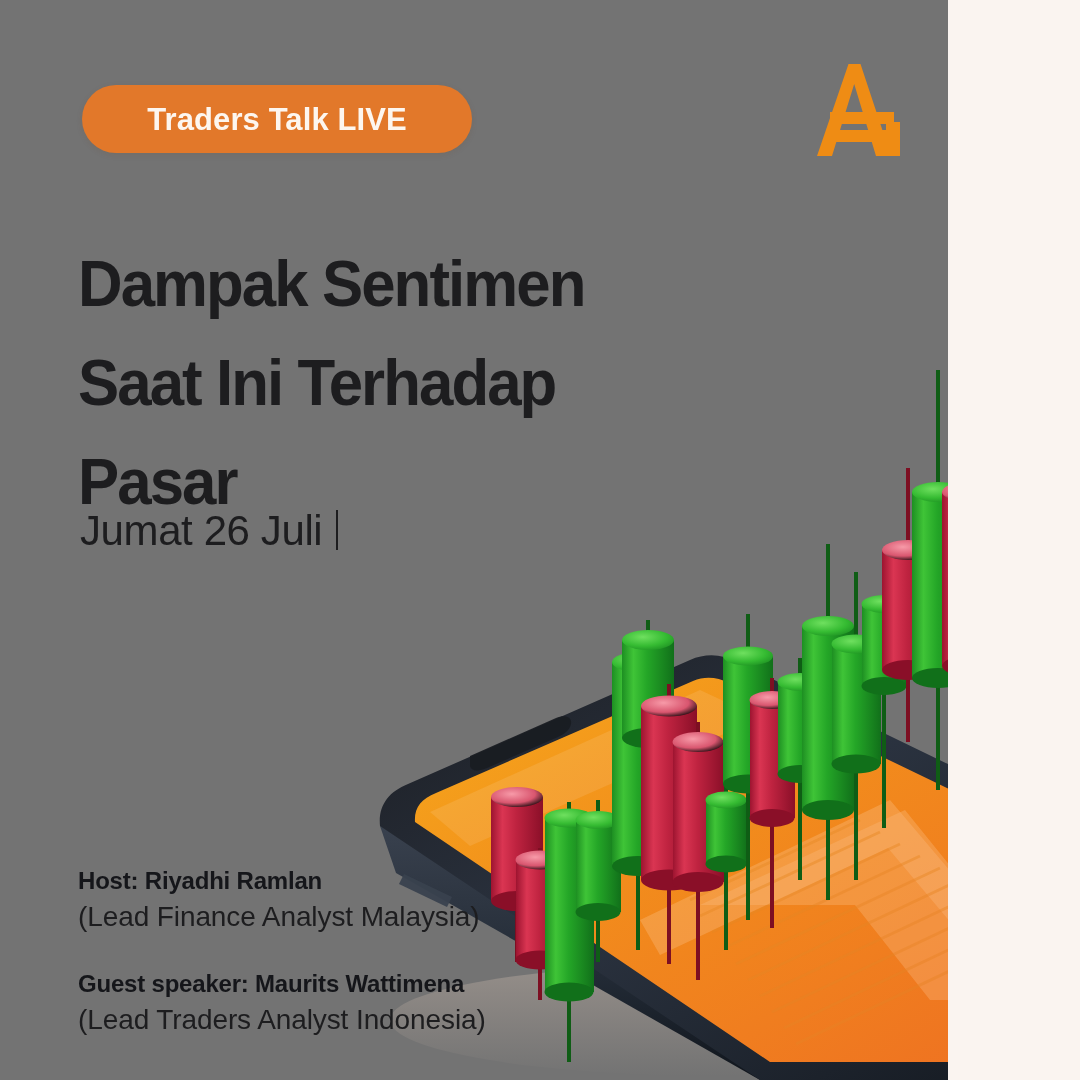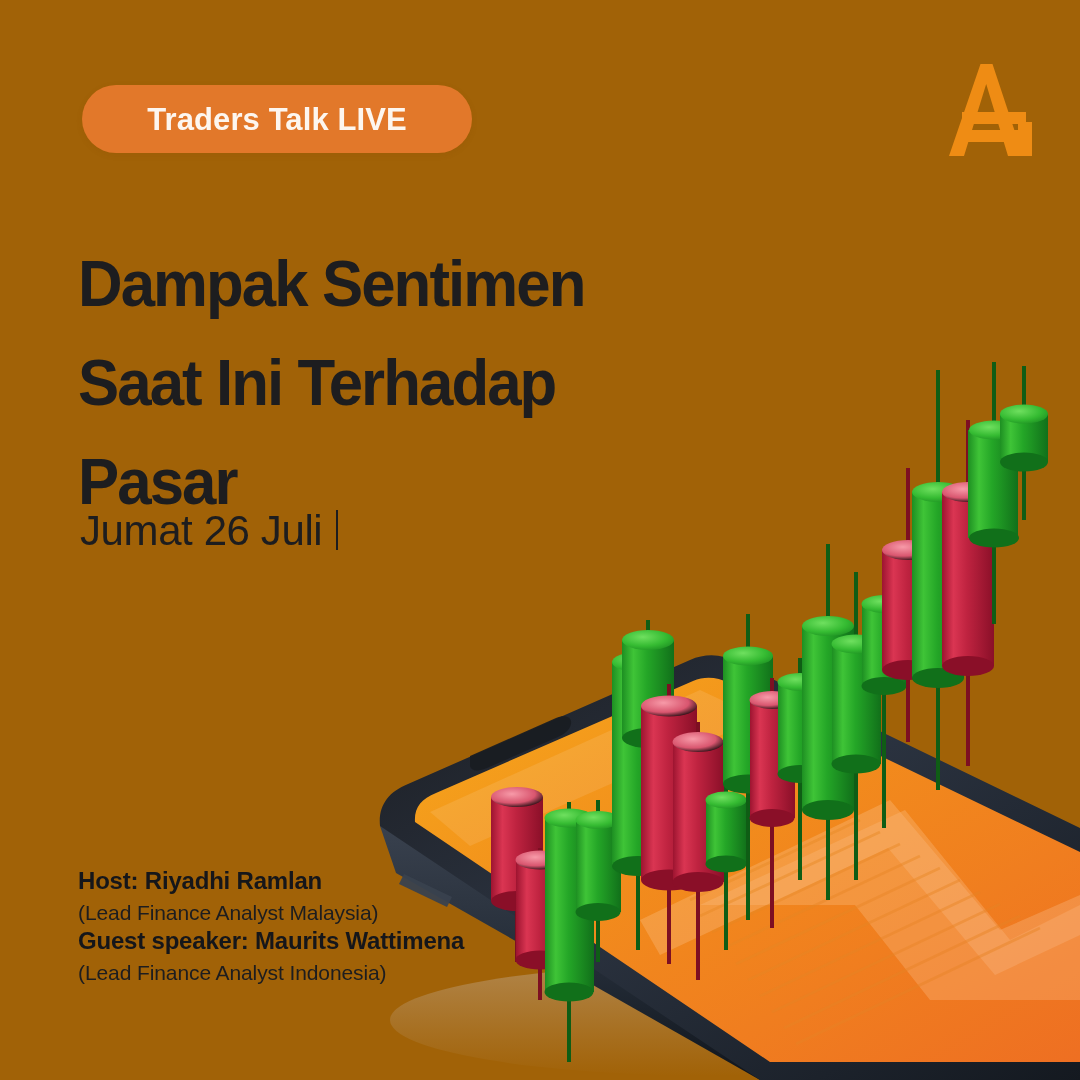--- a/index.html
+++ b/index.html
@@ -3,22 +3,22 @@
 <meta charset="utf-8">
 <style>
   html,body{margin:0;padding:0;}
   body{
     width:1080px;height:1080px;overflow:hidden;
     background:#faf4f0;
     font-family:"Liberation Sans", sans-serif;
     position:relative;
   }
   #poster{
-    position:absolute;left:0;top:0;width:1080px;height:1080px;
-    background:#a16207;
+    position:absolute;left:0;top:0;width:948px;height:1080px;
+    background:#737373;
     overflow:hidden;
   }
 
   
   #live-badge{
     position:absolute;left:82px;top:85px;
     width:390px;height:68px;
     border-radius:34px;
     background:#e2782a;
     display:flex;align-items:center;justify-content:center;
@@ -54,28 +54,28 @@
     letter-spacing:-.4px;
     display:flex;align-items:flex-start;gap:14px;
     white-space:nowrap;
   }
   #schedule .divider{
     display:inline-block;width:2px;height:40px;background:#1d1d1f;
   }
 
   
   #credits{position:absolute;left:78px;top:866px;width:470px;z-index:60;}
-  #credits .block{}
+  #credits .block{margin-bottom:34px;}
   #credits .block:last-child{margin-bottom:0;}
   #credits .name{
     color:#15161a;font-size:24px;font-weight:bold;line-height:1.25;
     letter-spacing:-.2px;white-space:nowrap;
   }
   #credits .role{
-    color:#1d1d1f;font-size:21px;font-weight:normal;line-height:1.3;
+    color:#1d1d1f;font-size:28px;font-weight:normal;line-height:1.3;
     letter-spacing:-.1px;margin-top:3px;white-space:nowrap;
   }
 
   
   #artwork{position:absolute;left:0;top:0;width:1080px;height:1080px;z-index:10;}
   #credits{ }
 </style>
 </head>
 <body>
 
@@ -341,17 +341,17 @@
     <span class="divider"></span>
   </div>
 
   <div id="credits">
     <div class="block">
       <div class="name">Host: Riyadhi Ramlan</div>
       <div class="role">(Lead Finance Analyst Malaysia)</div>
     </div>
     <div class="block">
       <div class="name">Guest speaker: Maurits Wattimena</div>
-      <div class="role">(Lead Finance Analyst Indonesia)</div>
+      <div class="role">(Lead Traders Analyst Indonesia)</div>
     </div>
   </div>
 
 </div>
 
 </body></html>

